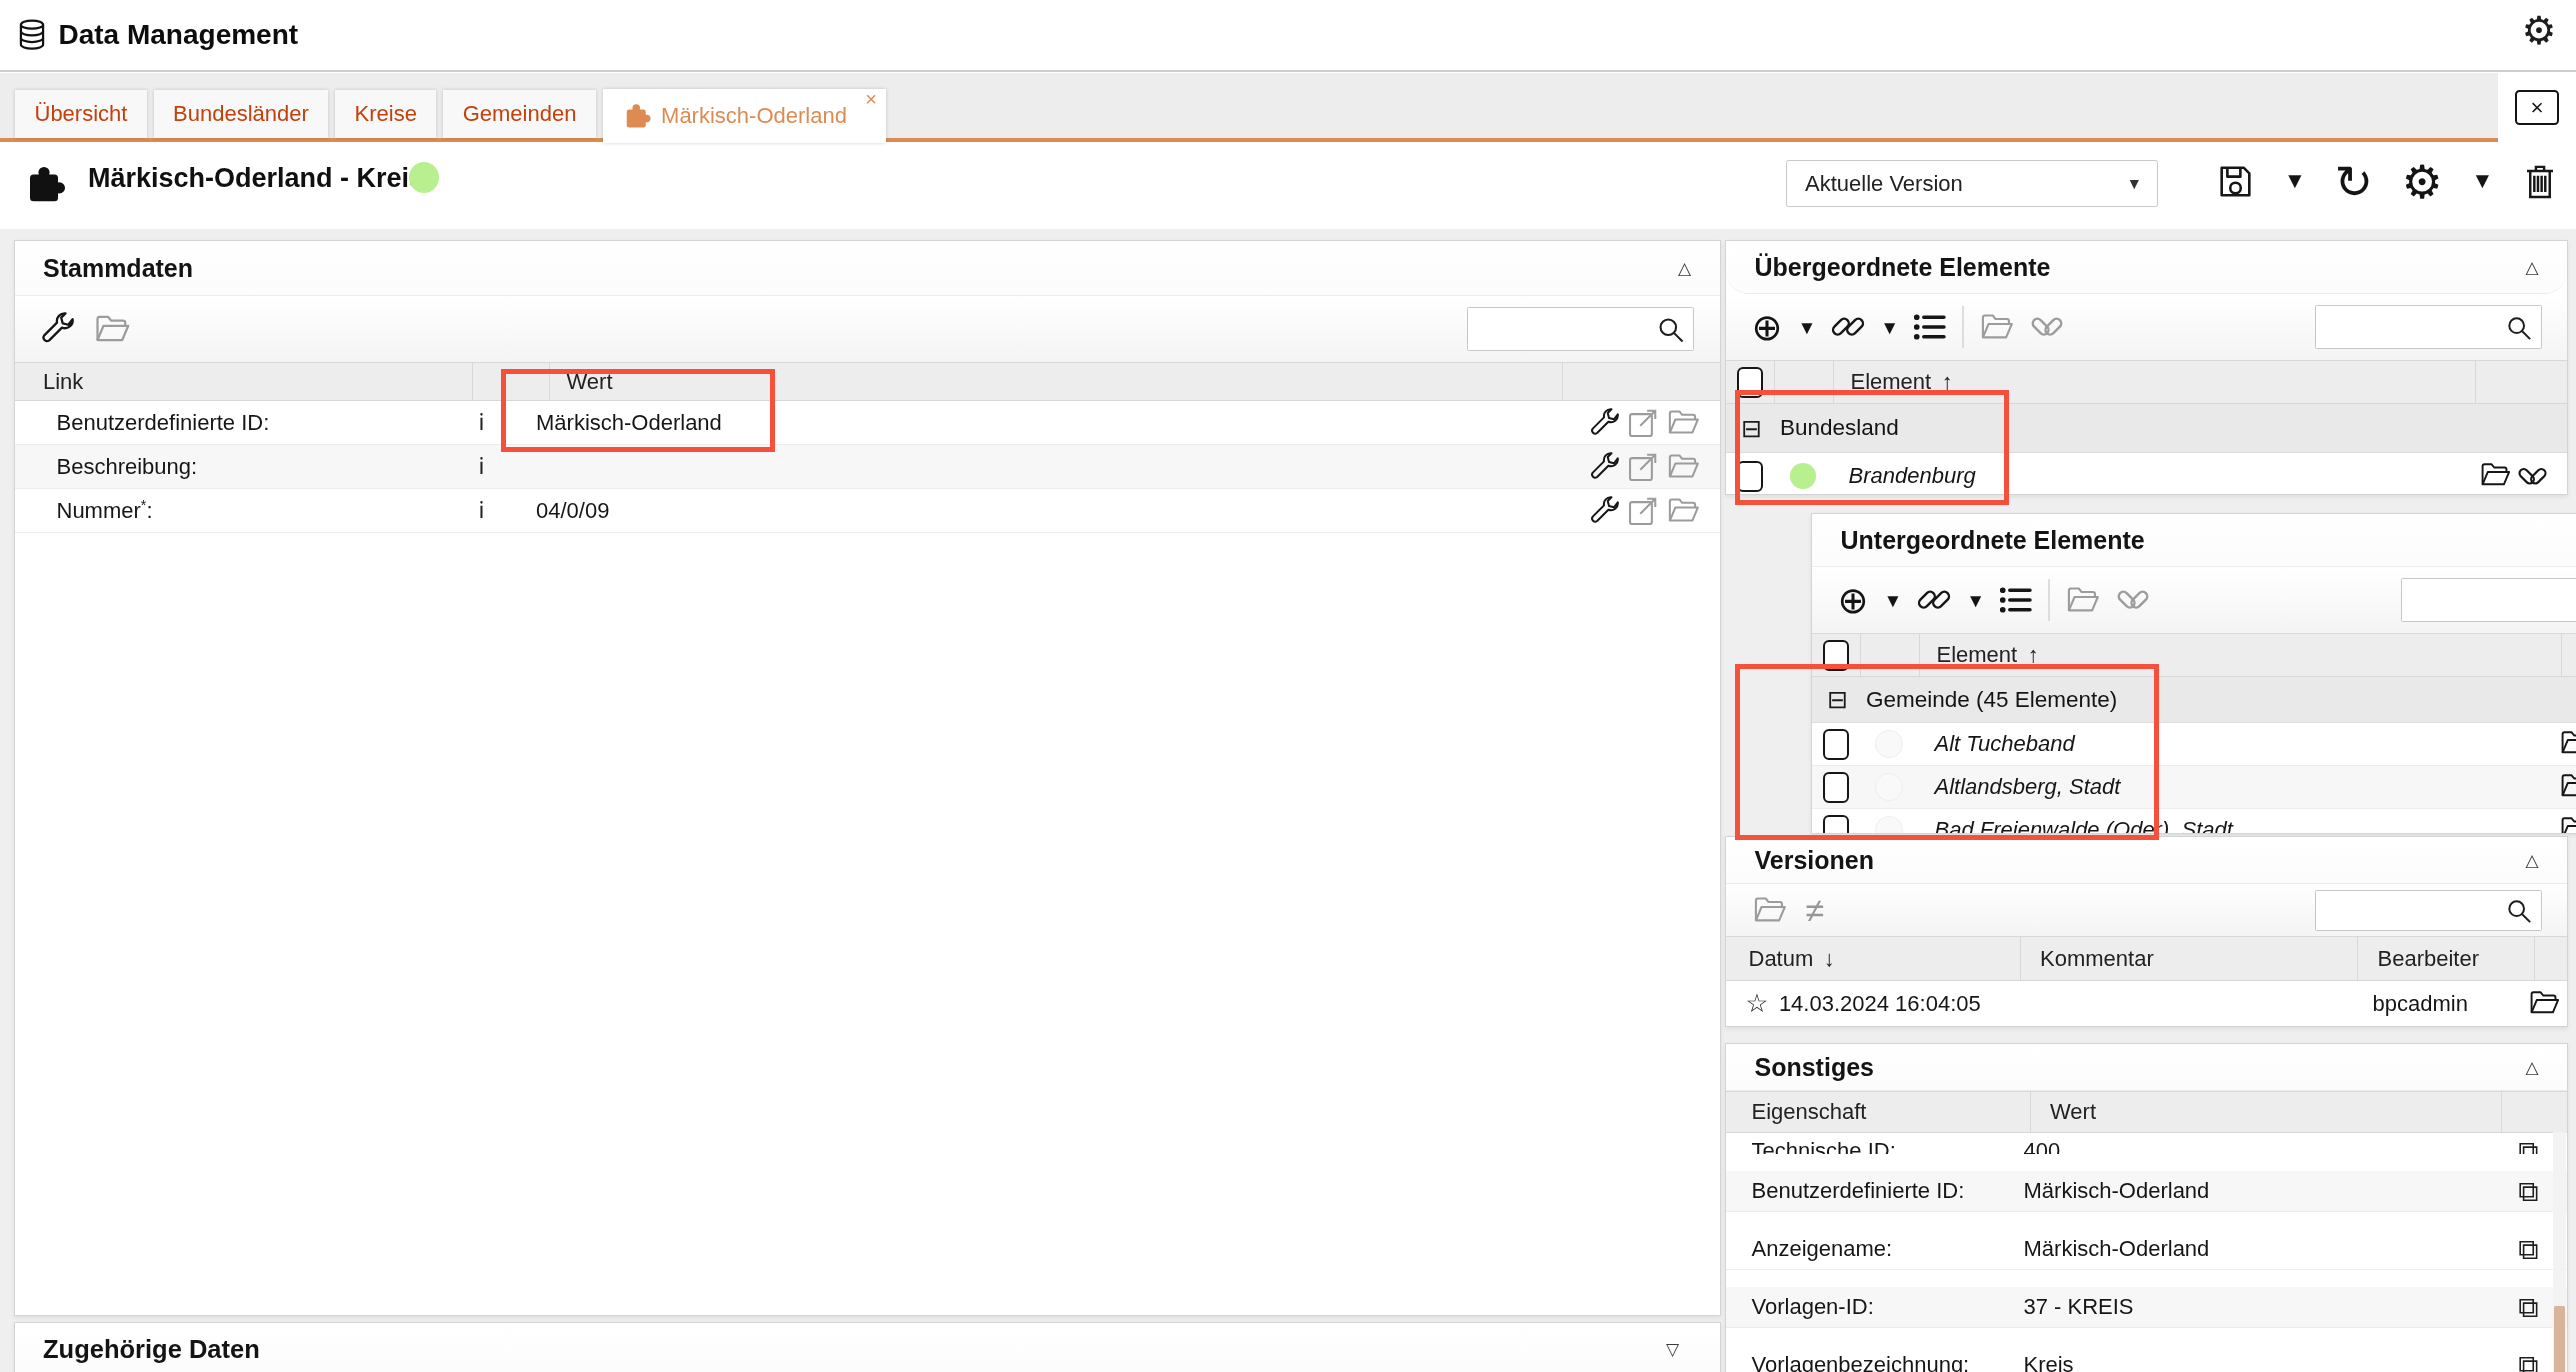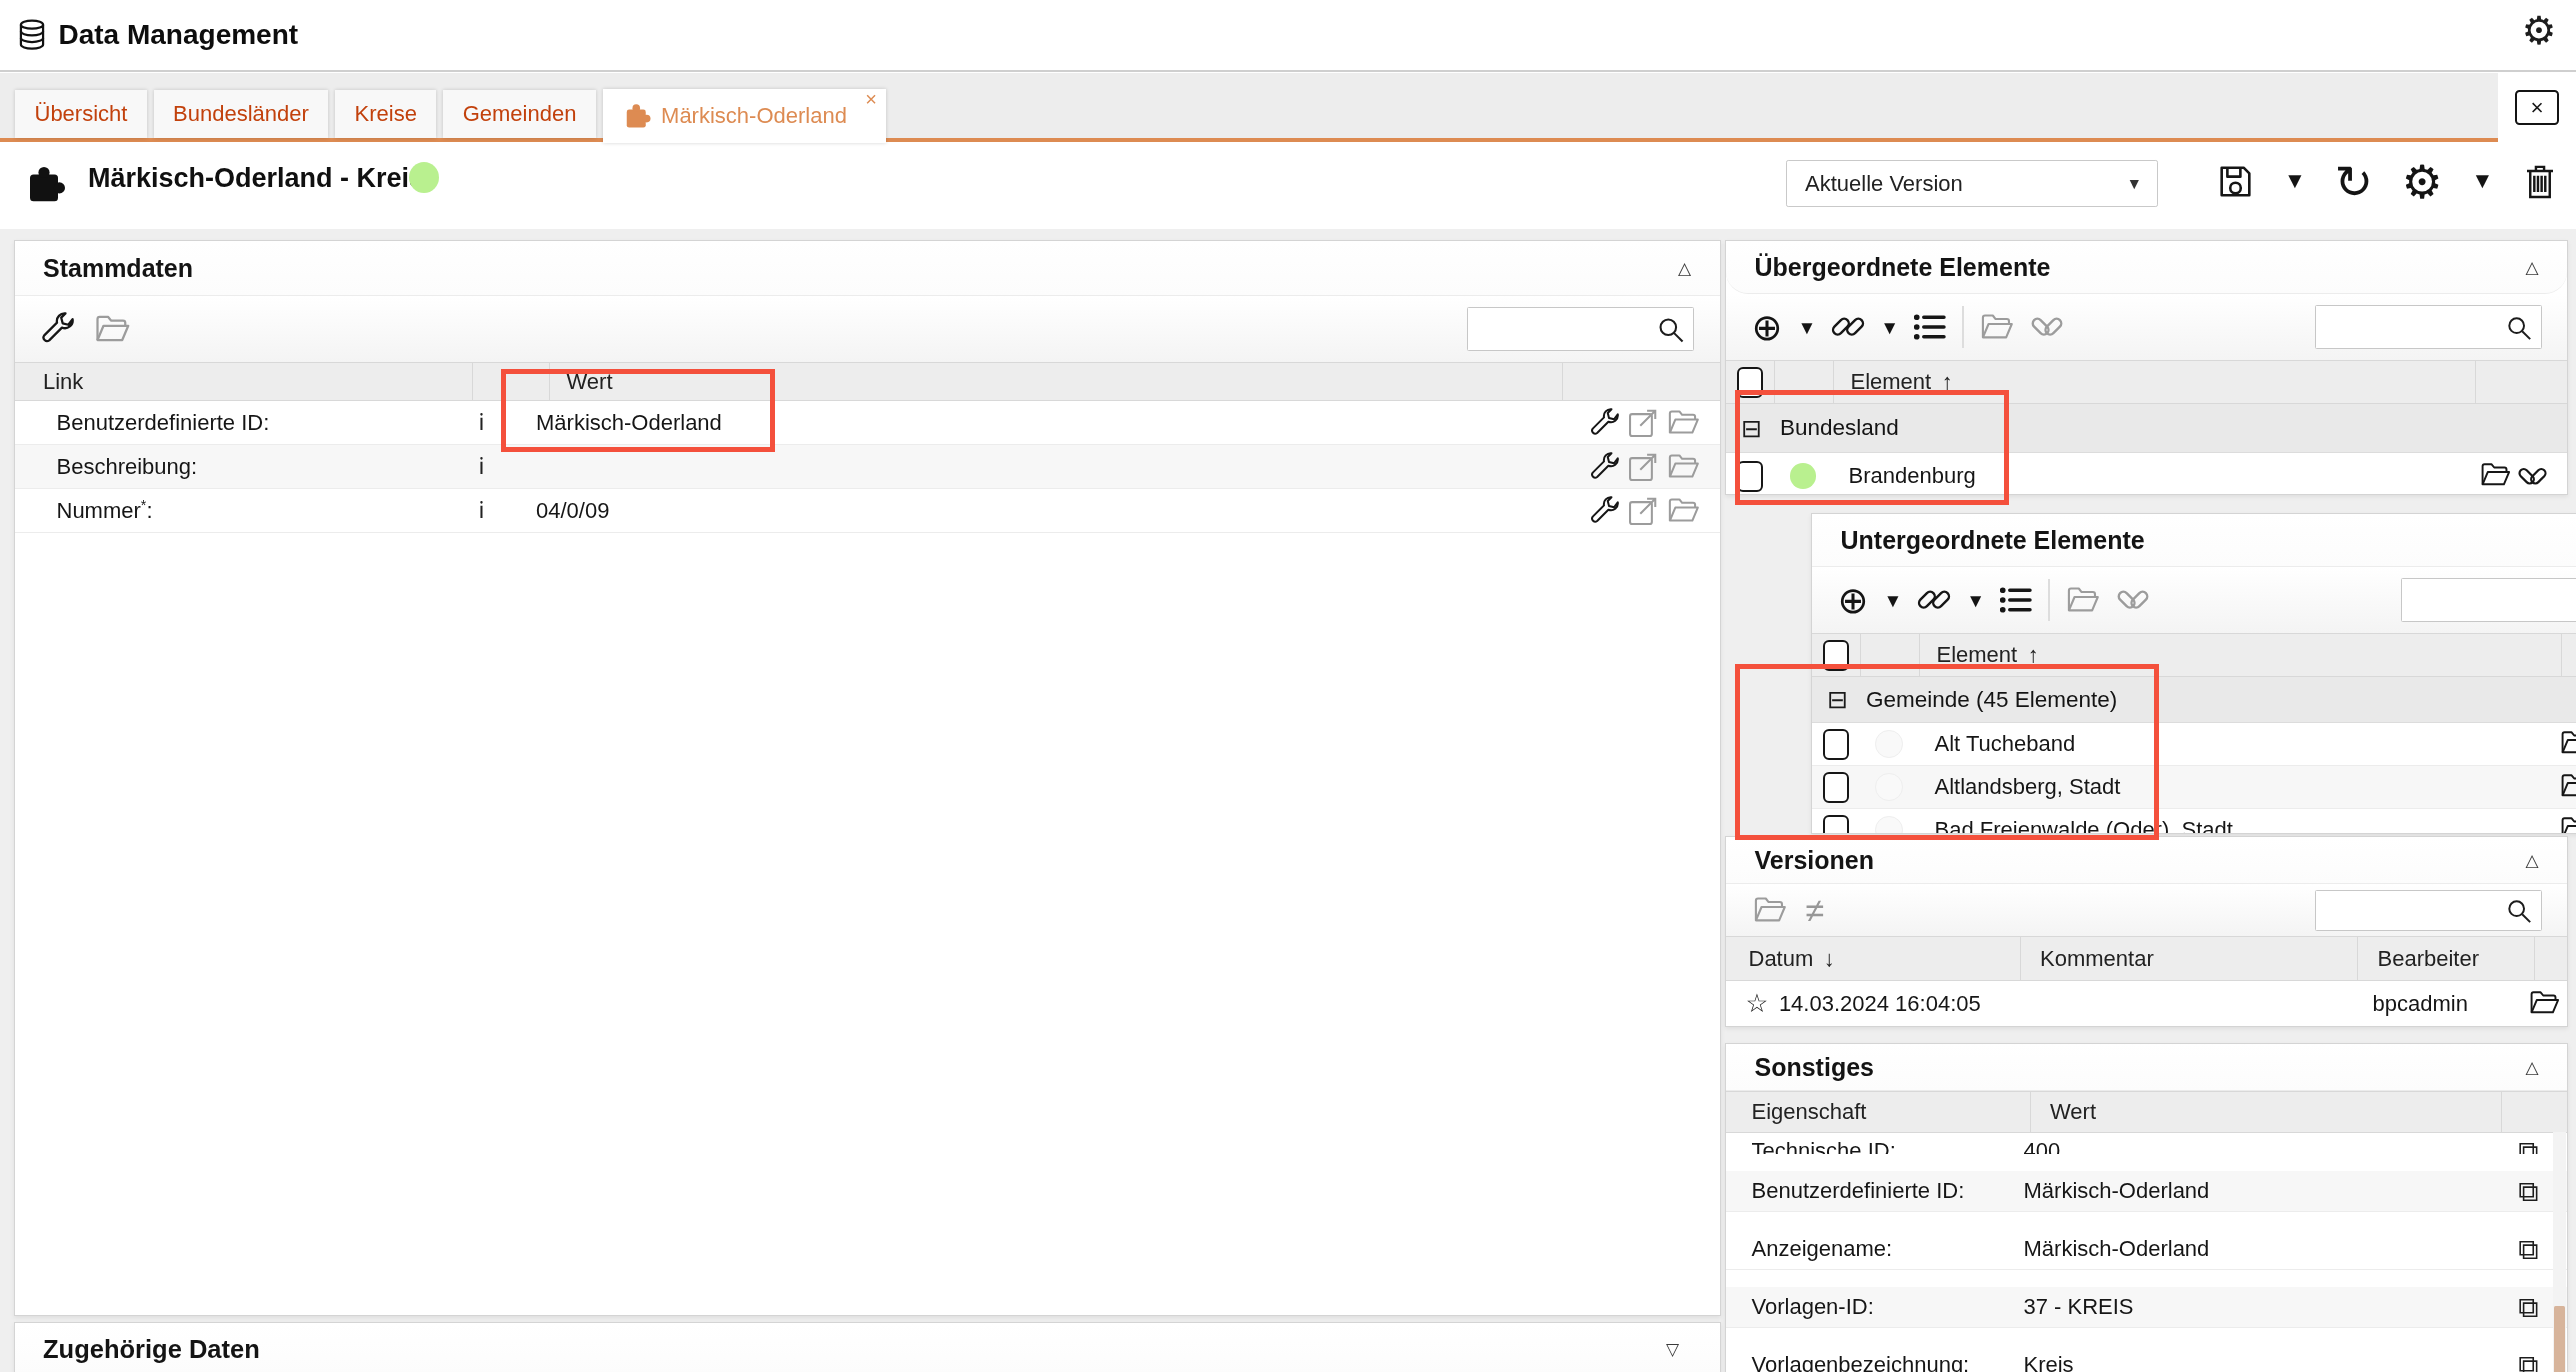--- a/index.html
+++ b/index.html
@@ -90,21 +90,21 @@
   sup{font-size:14.2px;}
 
   
   .el-head .c-cb{flex:0 0 48px;display:flex;justify-content:center;align-items:center;}
   .el-head .c-st{flex:0 0 58px;}
   .el-head .c-el{flex:1;padding-left:16.5px;}
   .el-head .c-act{flex:0 0 91px;}
   .el-row{height:46px;}
   .el-row .c-cb{flex:0 0 48px;display:flex;justify-content:center;}
   .el-row .c-st{flex:0 0 58px;display:flex;justify-content:center;}
-  .el-row .c-el{flex:1;padding-left:16.5px;}
+  .el-row .c-el{flex:1;padding-left:16.5px;font-style:italic;}
   .el-row .ri{margin-left:auto;display:flex;gap:6px;padding-right:19.5px;}
 
   
   .v-head .c-dat{flex:0 0 271px;padding-left:22.5px;}
   .v-head .c-kom{flex:0 0 317px;padding-left:19.5px;}
   .v-head .c-bea{flex:0 0 156px;padding-left:19.5px;}
   .v-head .c-act{flex:1;}
   .v-row{height:45px;}
   .v-row .c-dat{flex:0 0 271px;padding-left:19.5px;display:flex;align-items:center;gap:10.5px;}
   .v-row .c-kom{flex:0 0 317px;padding-left:19.5px;}

